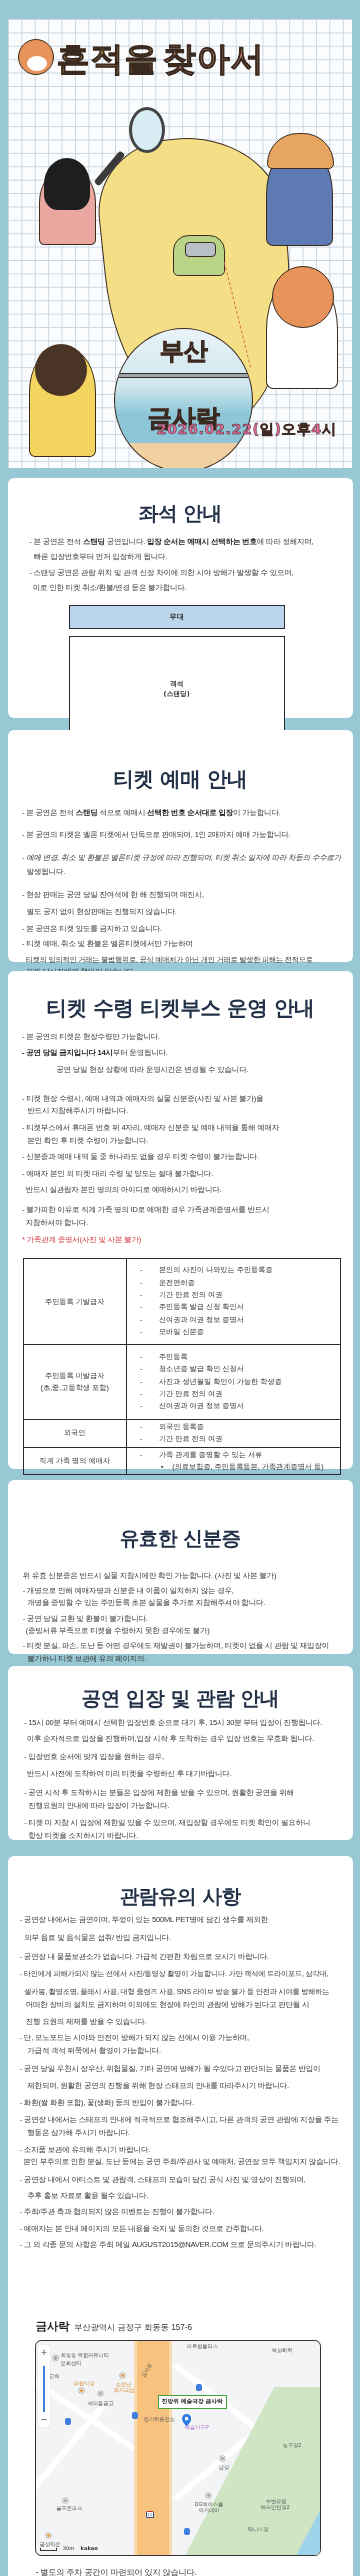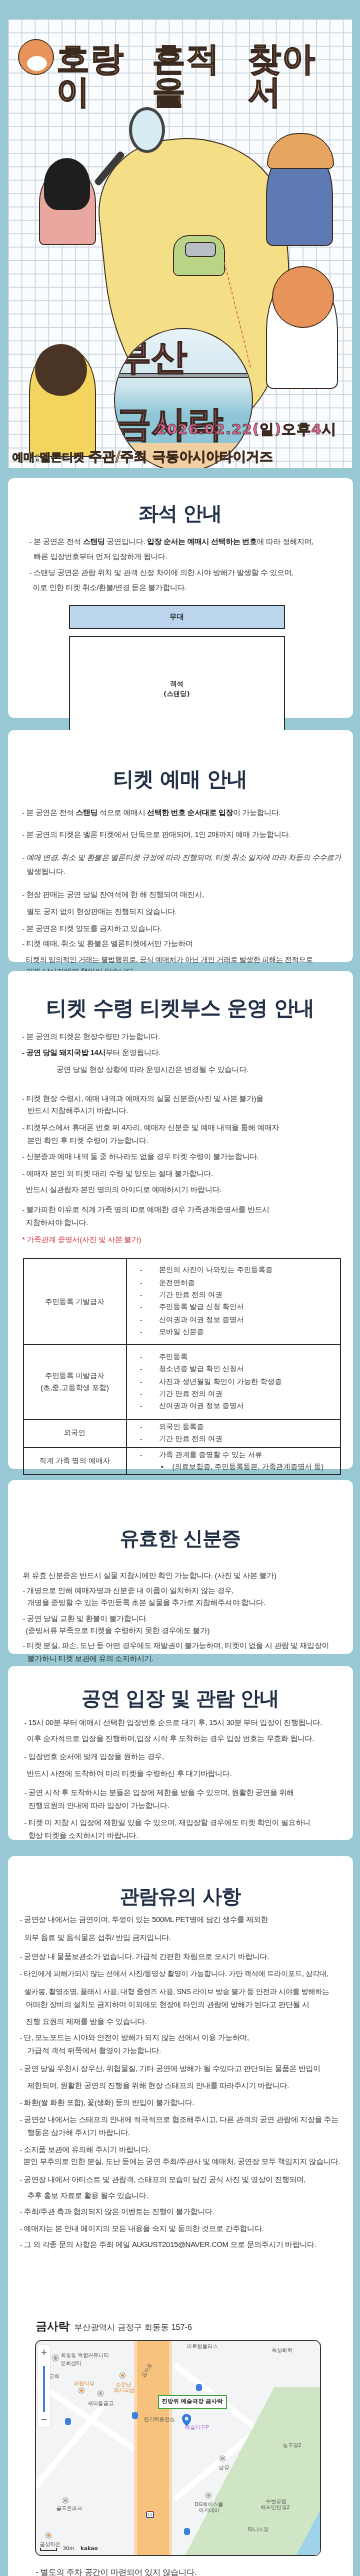--- a/index.html
+++ b/index.html
@@ -19,21 +19,21 @@
   .pt-3 { color: #ea9a8f; }
   .tiger-head { position: absolute; left: 10.3px; top: 20.6px; width: 36px; height: 36px; border-radius: 50%; background: #e8935a; border: 1px solid #3a2a20; }
   .tiger-head::after { content: ""; position: absolute; left: 7.2px; top: 15.5px; width: 20.6px; height: 15.5px; background: #fff; border-radius: 50%; }
   .map-shape { position: absolute; left: 98px; top: 118px; width: 185px; height: 289px; background: #f4df86; border: 1px solid #3a2a20;
     border-radius: 40% 55% 45% 50% / 25% 30% 60% 55%; transform: rotate(-6deg); }
   .magnifier { position: absolute; left: 121px; top: 88px; width: 36px; height: 46px; border: 3.1px solid #444; border-radius: 50%; background: #d8ecf3; }
   .magnifier-handle { position: absolute; left: 98px; top: 129px; width: 7.2px; height: 41px; background: #3a3a3a; transform: rotate(40deg); border-radius: 3.1px; }
   .busan-bubble { position: absolute; left: 106px; top: 309px; width: 139px; height: 144px; border-radius: 50%; border: 1px solid #3a2a20;
     background: linear-gradient(#e8f3f7 0%, #cfe6ee 40%, #8ec6d8 60%, #8ec6d8 80%, #f0cfa0 80%); overflow: hidden; }
   .bridge { position: absolute; left: 0; top: 44px; width: 100%; height: 5.2px; background: #9aa6ad; border-top: 1px solid #3a2a20; border-bottom: 1px solid #3a2a20; }
-  .busan-text { position: absolute; left: 0; width: 100%; text-align: left; font-weight: bold; font-size: 36px; color: #e36a9c;
+  .busan-text { position: absolute; left: 0; width: 100%; text-align: center; font-weight: bold; font-size: 24px; color: #e36a9c;
     -webkit-text-stroke: 1px #3a2a20; line-height: 1; }
   .busan-text.t1 { top: 10.3px; }
   .busan-text.t2 { top: 77px; }
   .char { position: absolute; border: 1px solid #3a2a20; }
   .char-woman { left: 31px; top: 149px; width: 57px; height: 77px; border-radius: 45% 45% 5.2px 5.2px; background: #e9a7a0; }
   .char-woman .hair { position: absolute; left: 4.1px; top: -10.3px; width: 46px; height: 52px; background: #1e1e1e; border-radius: 50% 50% 30% 30%; }
   .char-boy { left: 258px; top: 124px; width: 67px; height: 103px; border-radius: 50% 50% 7.2px 7.2px; background: #5d7ab3; }
   .char-boy .hat { position: absolute; left: 0px; top: -10.3px; width: 67px; height: 36px; background: #e7a562; border-radius: 31px 31px 5.2px 5.2px; border: 1px solid #3a2a20; }
   .char-tigerman { left: 258px; top: 252px; width: 72px; height: 118px; border-radius: 50% 50% 7.2px 7.2px; background: #fff; }
   .char-tigerman .hood { position: absolute; left: 5.2px; top: -5.2px; width: 62px; height: 62px; border-radius: 50%; background: #e8935a; border: 1px solid #3a2a20; }
@@ -91,21 +91,20 @@
   .route-shield { position: absolute; left: 110px; top: 170px; width: 8.2px; height: 7.2px; border: 0.8px solid #3a4a8a; border-top: 1.5px solid #c33; border-radius: 1.5px; background: #fff; font-size: 4.1px; text-align: center; line-height: 5.2px; color: #3a4a8a; }
 </style>
 </head>
 <body>
 
 <div class="page">
 
   <div class="poster">
     <div class="tiger-head"></div>
     <div class="poster-title" style="padding-left:36px;">
-      <span class="pt-word pt-1">호랑이</span>
       <span class="pt-word pt-2">흔적을</span>
       <span class="pt-word pt-3">찾아서</span>
     </div>
     <div class="map-shape"></div>
     <div class="magnifier-handle"></div>
     <div class="magnifier"></div>
     <div class="char char-woman">
         <div class="hair"></div>
       </div>
     <div class="char char-boy">
@@ -118,25 +117,20 @@
       </div>
     <div class="char char-rocker">
         <div class="hair"></div>
       </div>
     <div class="busan-bubble">
       <div class="bridge"></div>
       <div class="busan-text t1">부산</div>
       <div class="busan-text t2">금사락</div>
     </div>
     <div class="poster-date">2026.02.22(일)오후4시</div>
-    <div class="poster-credit">
-      <span class="credit-book">예매:멜론티켓</span>
-      <span class="credit-org">주관/주최</span>
-      <span class="credit-org-name">극동아시아타이거즈</span>
-    </div>
   </div>
 
   <div class="card" style="top:478px; height:240px;">
     <div class="card-title" style="position:absolute; top:21.6px; width:100%; font-size:19.6px;">좌석 안내</div>
     <div class="body-text">
       <div class="line" style="top:59px;">
         <span>- 본 공연은 전석 </span><b>스탠딩</b><span> 공연입니다. </span><b>입장 순서는 예매시 선택하는 번호</b><span>에 따라 정해지며,</span>
       </div>
       <div class="line" style="top:74px; left:26px;">빠른 입장번호부터 먼저 입장하게 됩니다.</div>
       <div class="line" style="top:90px;">- 스탠딩 공연은 관람 위치 및 관객 신장 차이에 의한 시야 방해가 발생할 수 있으며,</div>
@@ -164,21 +158,21 @@
       <div class="line" style="top:209px; left:14.4px;">- 티켓 예매, 취소 및 환불은 멜론티켓에서만 가능하며</div>
       <div class="line" style="top:225px; left:18px; font-size:7.2px;">티켓의 임의적인 거래는 불법행위로, 공식 예매처가 아닌 개인 거래로 발생한 피해는 전적으로</div>
       <div class="line" style="top:237px; left:18px;">거래 당사자에게 책임이 있습니다.</div>
     </div>
   </div>
 
   <div class="card" style="top:971px; height:498px;">
     <div class="card-title" style="position:absolute; top:23px; width:100%; font-size:20.6px;">티켓 수령 티켓부스 운영 안내</div>
     <div class="body-text">
       <div class="line" style="top:61px; left:14.4px;">- 본 공연의 티켓은 현장수령만 가능합니다.</div>
-      <div class="line" style="top:77px; left:14.4px;"><b>- 공연 당일 돼지국밥 14시</b><span>부터 운영됩니다.</span></div>
+      <div class="line" style="top:77px; left:14.4px;"><b>- 공연 당일 금지입니다 14시</b><span>부터 운영됩니다.</span></div>
       <div class="line" style="top:94px; left:16.5px;margin-left:32px;">공연 당일 현장 상황에 따라 운영시간은 변경될 수 있습니다.</div>
       <div class="line" style="top:123px; left:14.4px;text-align:right;">- 티켓 현장 수령시, 예매 내역과 예매자의 실물 신분증(사진 및 사본 불가)을</div>
       <div class="line" style="top:135px; left:19.6px;">반드시 지참해주시기 바랍니다.</div>
       <div class="line" style="top:152px; left:14.4px;">- 티켓부스에서 휴대폰 번호 뒤 4자리, 예매자 신분증 및 예매 내역을 통해 예매자</div>
       <div class="line" style="top:165px; left:19.6px;">본인 확인 후 티켓 수령이 가능합니다.</div>
       <div class="line" style="top:181px; left:14.4px;">- 신분증과 예매 내역 둘 중 하나라도 없을 경우 티켓 수령이 불가능합니다.</div>
       <div class="line" style="top:198px; left:14.4px;">- 예매자  본인 외 티켓 대리 수령 및 양도는 절대 불가합니다.</div>
       <div class="line" style="top:214px; left:18px;">반드시 실관람자 본인 명의의 아이디로 예매하시기 바랍니다.</div>
       <div class="line" style="top:234px; left:14.4px;">- 불가피한 이유로 직계 가족 명의 ID로 예매한 경우 가족관계증명서를 반드시</div>
       <div class="line" style="top:247px; left:18px;">지참하셔야 합니다.</div>
@@ -281,21 +275,21 @@
 
   <div class="card" style="top:1480px; height:174px;">
     <div class="card-title" style="position:absolute; top:45px; width:100%; font-size:19.6px;">유효한 신분증</div>
     <div class="body-text">
       <div class="line" style="top:91px; left:15px;">위 유효 신분증은 반드시 실물 지참시에만 확인 가능합니다. (사진 및 사본 불가)</div>
       <div class="line" style="top:106px; left:15px;">- 개명으로 인해 예매자명과 신분증 내 이름이 일치하지 않는 경우,</div>
       <div class="line" style="top:118px; left:19.6px;">개명을 증빙할 수 있는 주민등록 초본 실물을 추가로 지참해주셔야 합니다.</div>
       <div class="line" style="top:134px; left:15px;">- 공연 당일 교환 및 환불이 불가합니다.</div>
       <div class="line" style="top:146px; left:18px;">(증빙서류 부족으로 티켓을 수령하지 못한 경우에도 불가)</div>
       <div class="line" style="top:161px; left:15px;">- 티켓 분실, 파손, 도난 등 어떤 경우에도 재발권이 불가능하며, 티켓이 없을 시 관람 및 재입장이</div>
-      <div class="line" style="top:174px; left:19.6px;">불가하니 티켓 보관에 유의 소지하시기.</div>
+      <div class="line" style="top:174px; left:19.6px;">불가하니 티켓 보관에 유의 페이지의.</div>
     </div>
   </div>
 
   <div class="card" style="top:1666px; height:174px;">
     <div class="card-title" style="position:absolute; top:18.5px; width:100%; font-size:19.6px;">공연 입장 및 관람 안내</div>
     <div class="body-text">
       <div class="line" style="top:52px; left:16.5px;">- 15시 00분 부터 예매시 선택한 입장번호 순으로 대기 후, 15시 30분 부터 입장이 진행됩니다.</div>
       <div class="line" style="top:68px; left:19px;">이후 순자적으로 입장을 진행하며,입장 시작 후  도착하는 경우 입장 번호는 무효화 됩니다.</div>
       <div class="line" style="top:86px; left:16.5px;">- 입장번호 순서에 맞게 입장을 원하는 경우,</div>
       <div class="line" style="top:103px; left:19px;">반드시 사전에 도착하여 미리 티켓을 수령하신 후 대기바랍니다.</div>

